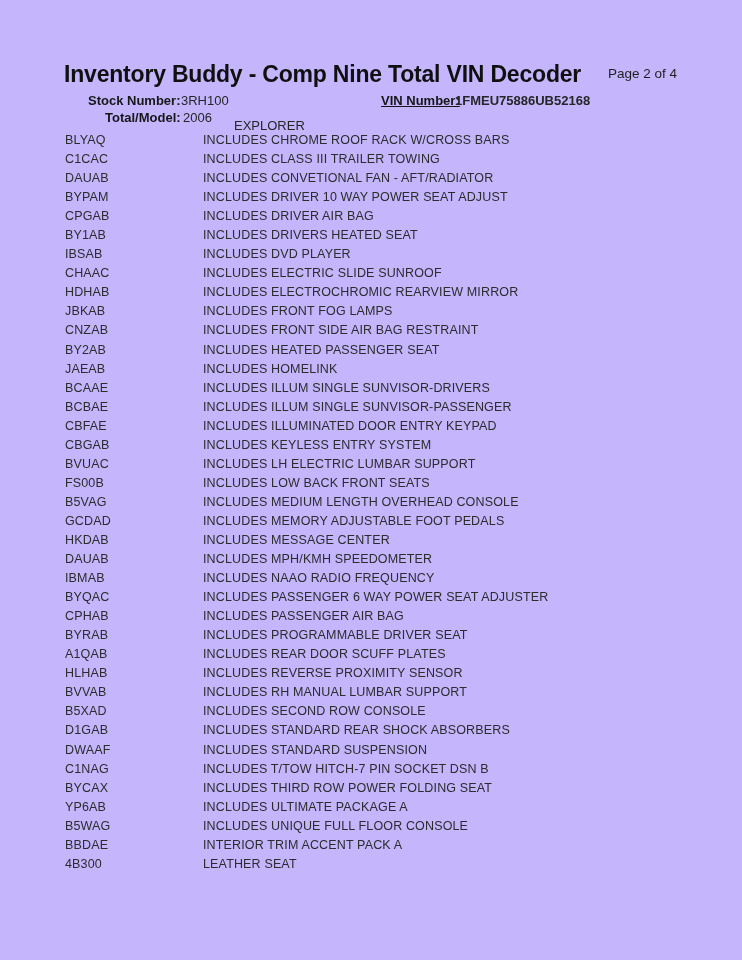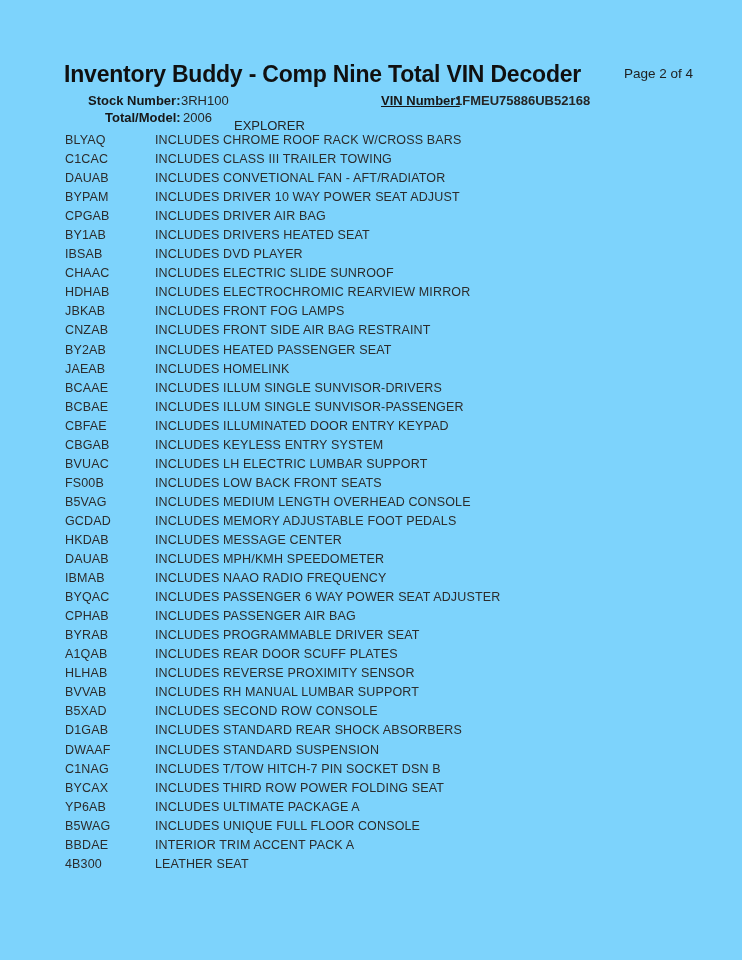--- a/index.html
+++ b/index.html
@@ -4,21 +4,21 @@
 <style>
   html, body {
     margin: 0;
     padding: 0;
     background: #ffffff;
   }
   .page {
     position: relative;
     width: 742px;
     height: 960px;
-    background: #7dd3fc;
+    background: #c4b5fd;
     font-family: "Liberation Sans", sans-serif;
     color: #2a2a2a;
     overflow: hidden;
   }
   .doc-title {
     position: absolute;
     left: 64px;
     top: 61px;
     font-size: 23px;
     font-weight: bold;
@@ -27,21 +27,20 @@
     white-space: nowrap;
     margin: 0;
   }
   .page-indicator {
     position: absolute;
     left: 608px;
     top: 66px;
     font-size: 13.5px;
     color: #1f1f1f;
     white-space: nowrap;
-    margin-left: 16px;
   }
   .meta-span {
     position: absolute;
     font-size: 13px;
     white-space: nowrap;
     color: #262626;
   }
   .meta-label { font-weight: bold; color: #171717; }
   .stock-label { left: 88px;  top: 93px; }
   .stock-value { left: 181px; top: 93px; }
@@ -66,20 +65,21 @@
     padding-left: 65px;
     color: #2c2c2c;
     white-space: nowrap;
   }
   .option-code {
     flex: 0 0 90px;
     width: 90px;
   }
   .option-desc {
     flex: 1 1 auto;
+    margin-left: 48px;
   }
 </style>
 </head>
 <body>
 
 <div class="page">
 
   <h1 class="doc-title">Inventory Buddy - Comp Nine Total VIN Decoder</h1>
 
   <span class="page-indicator">Page 2 of 4</span>

